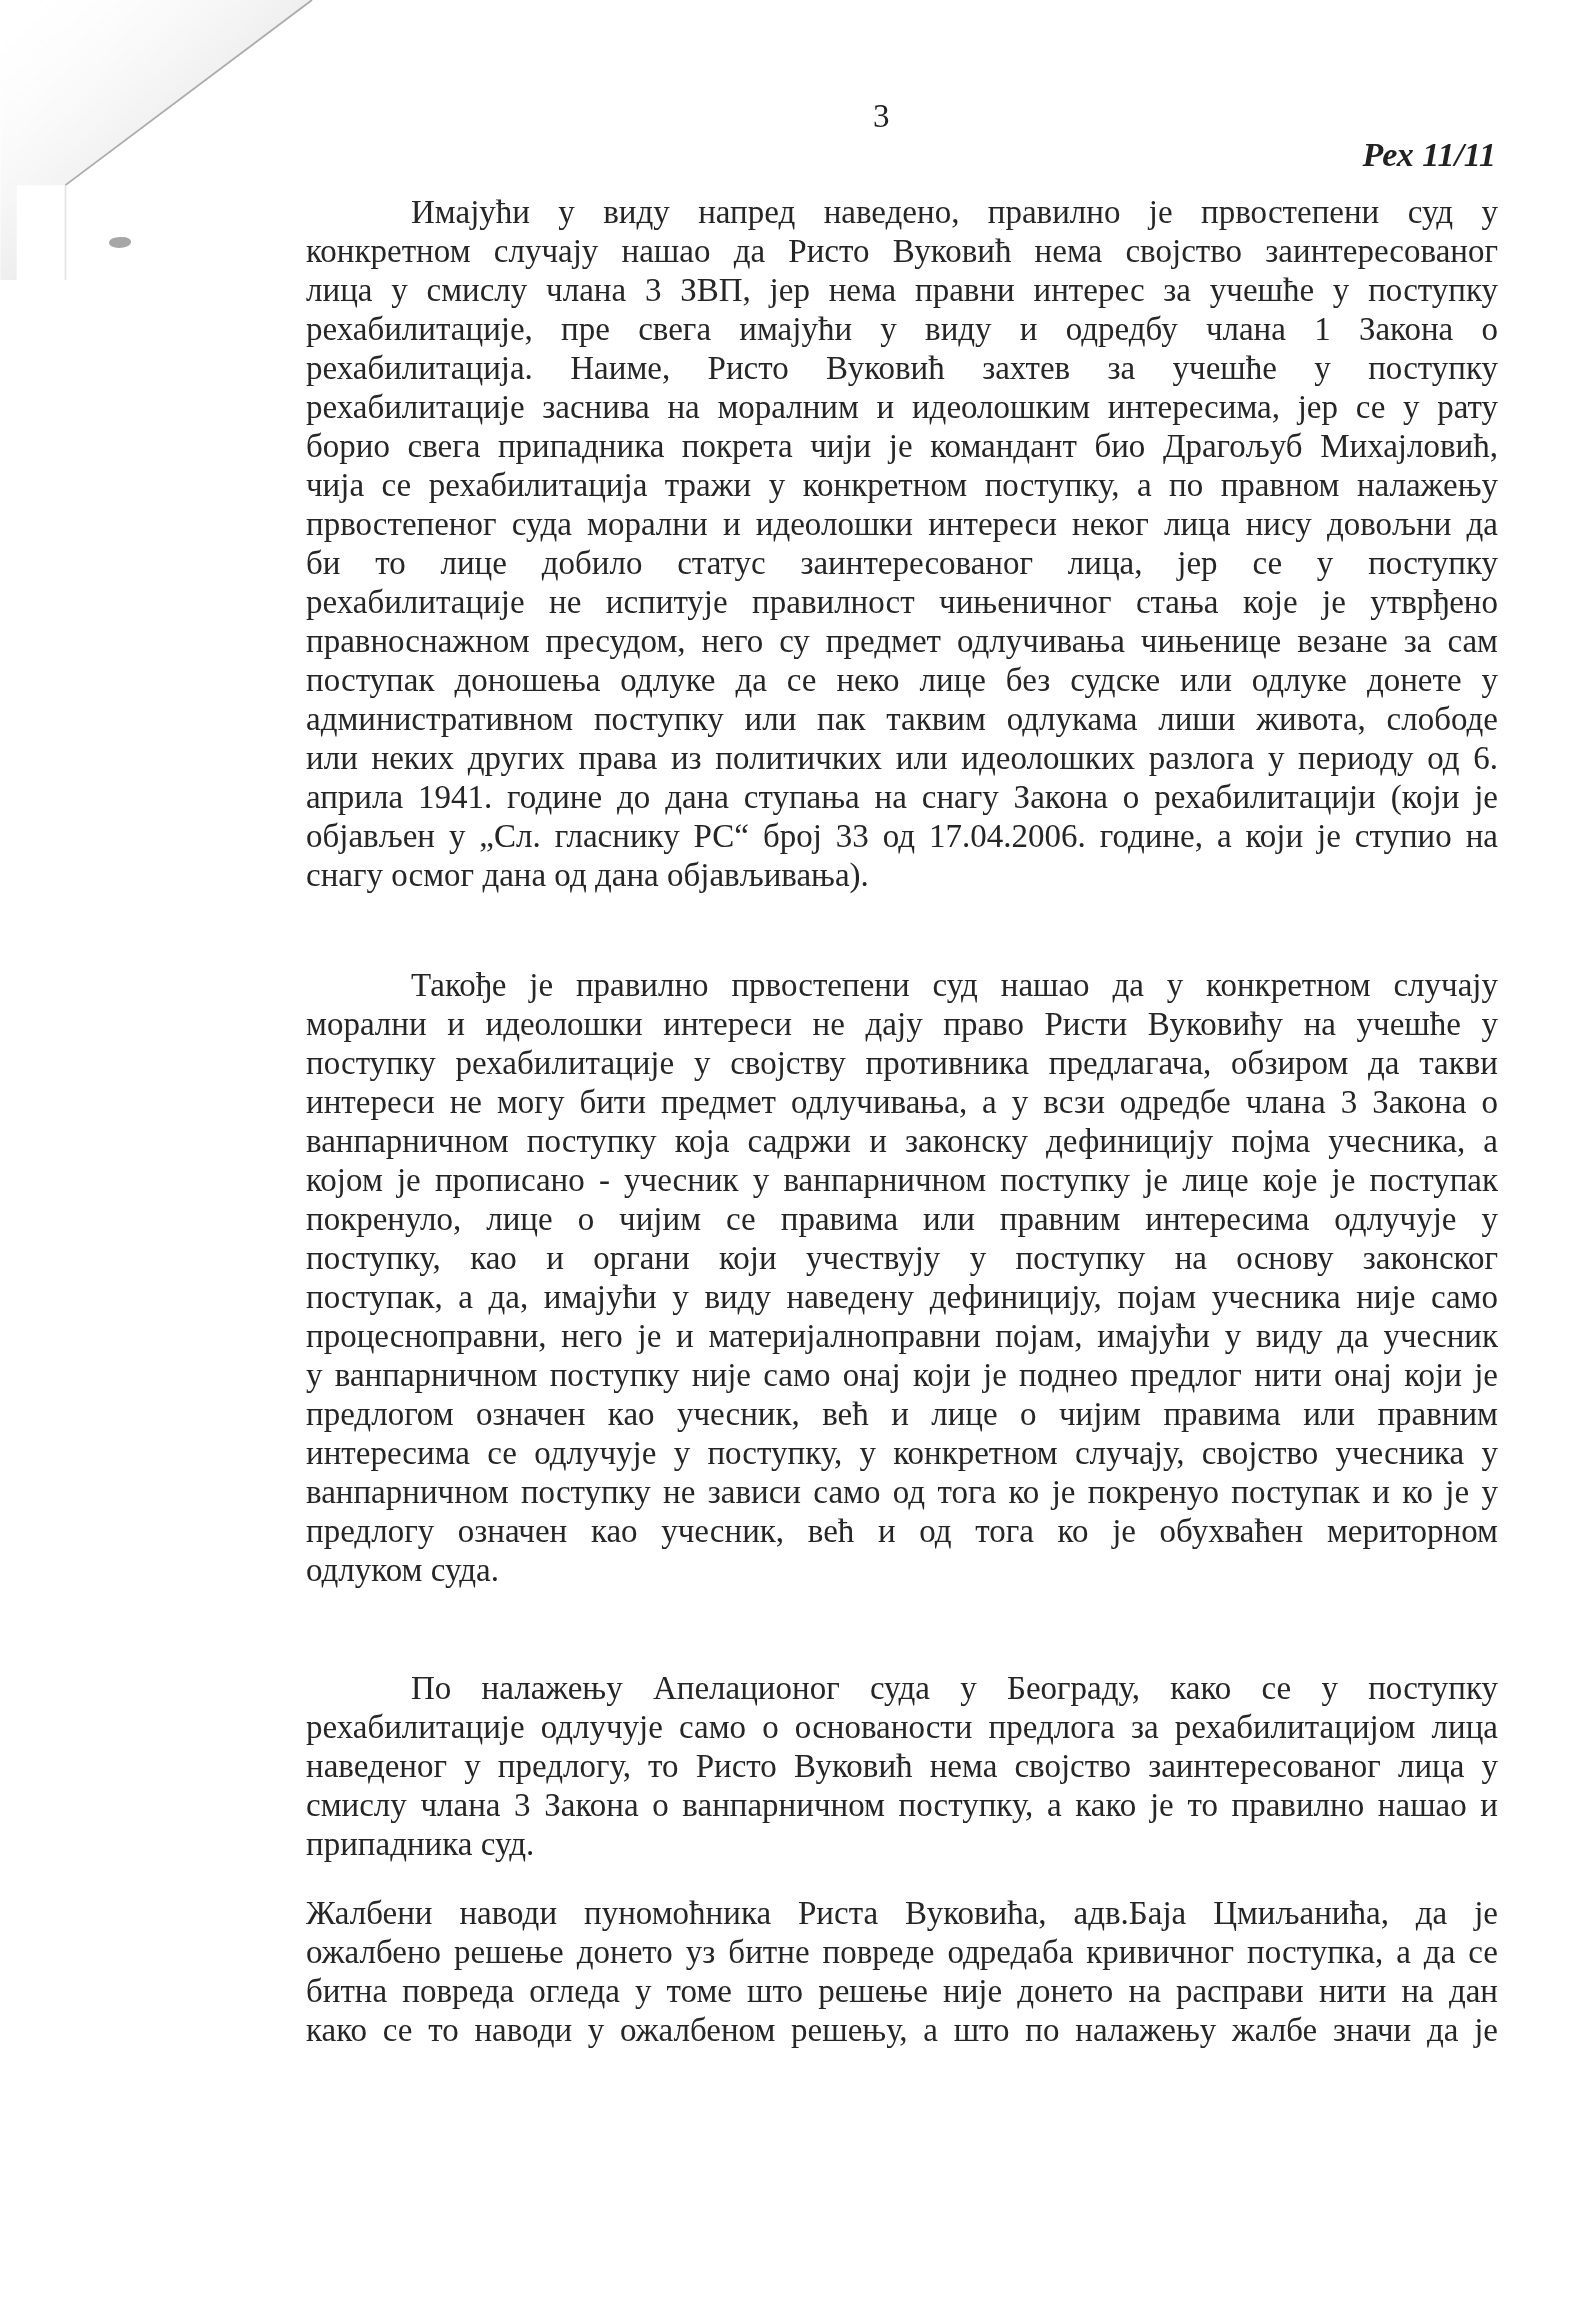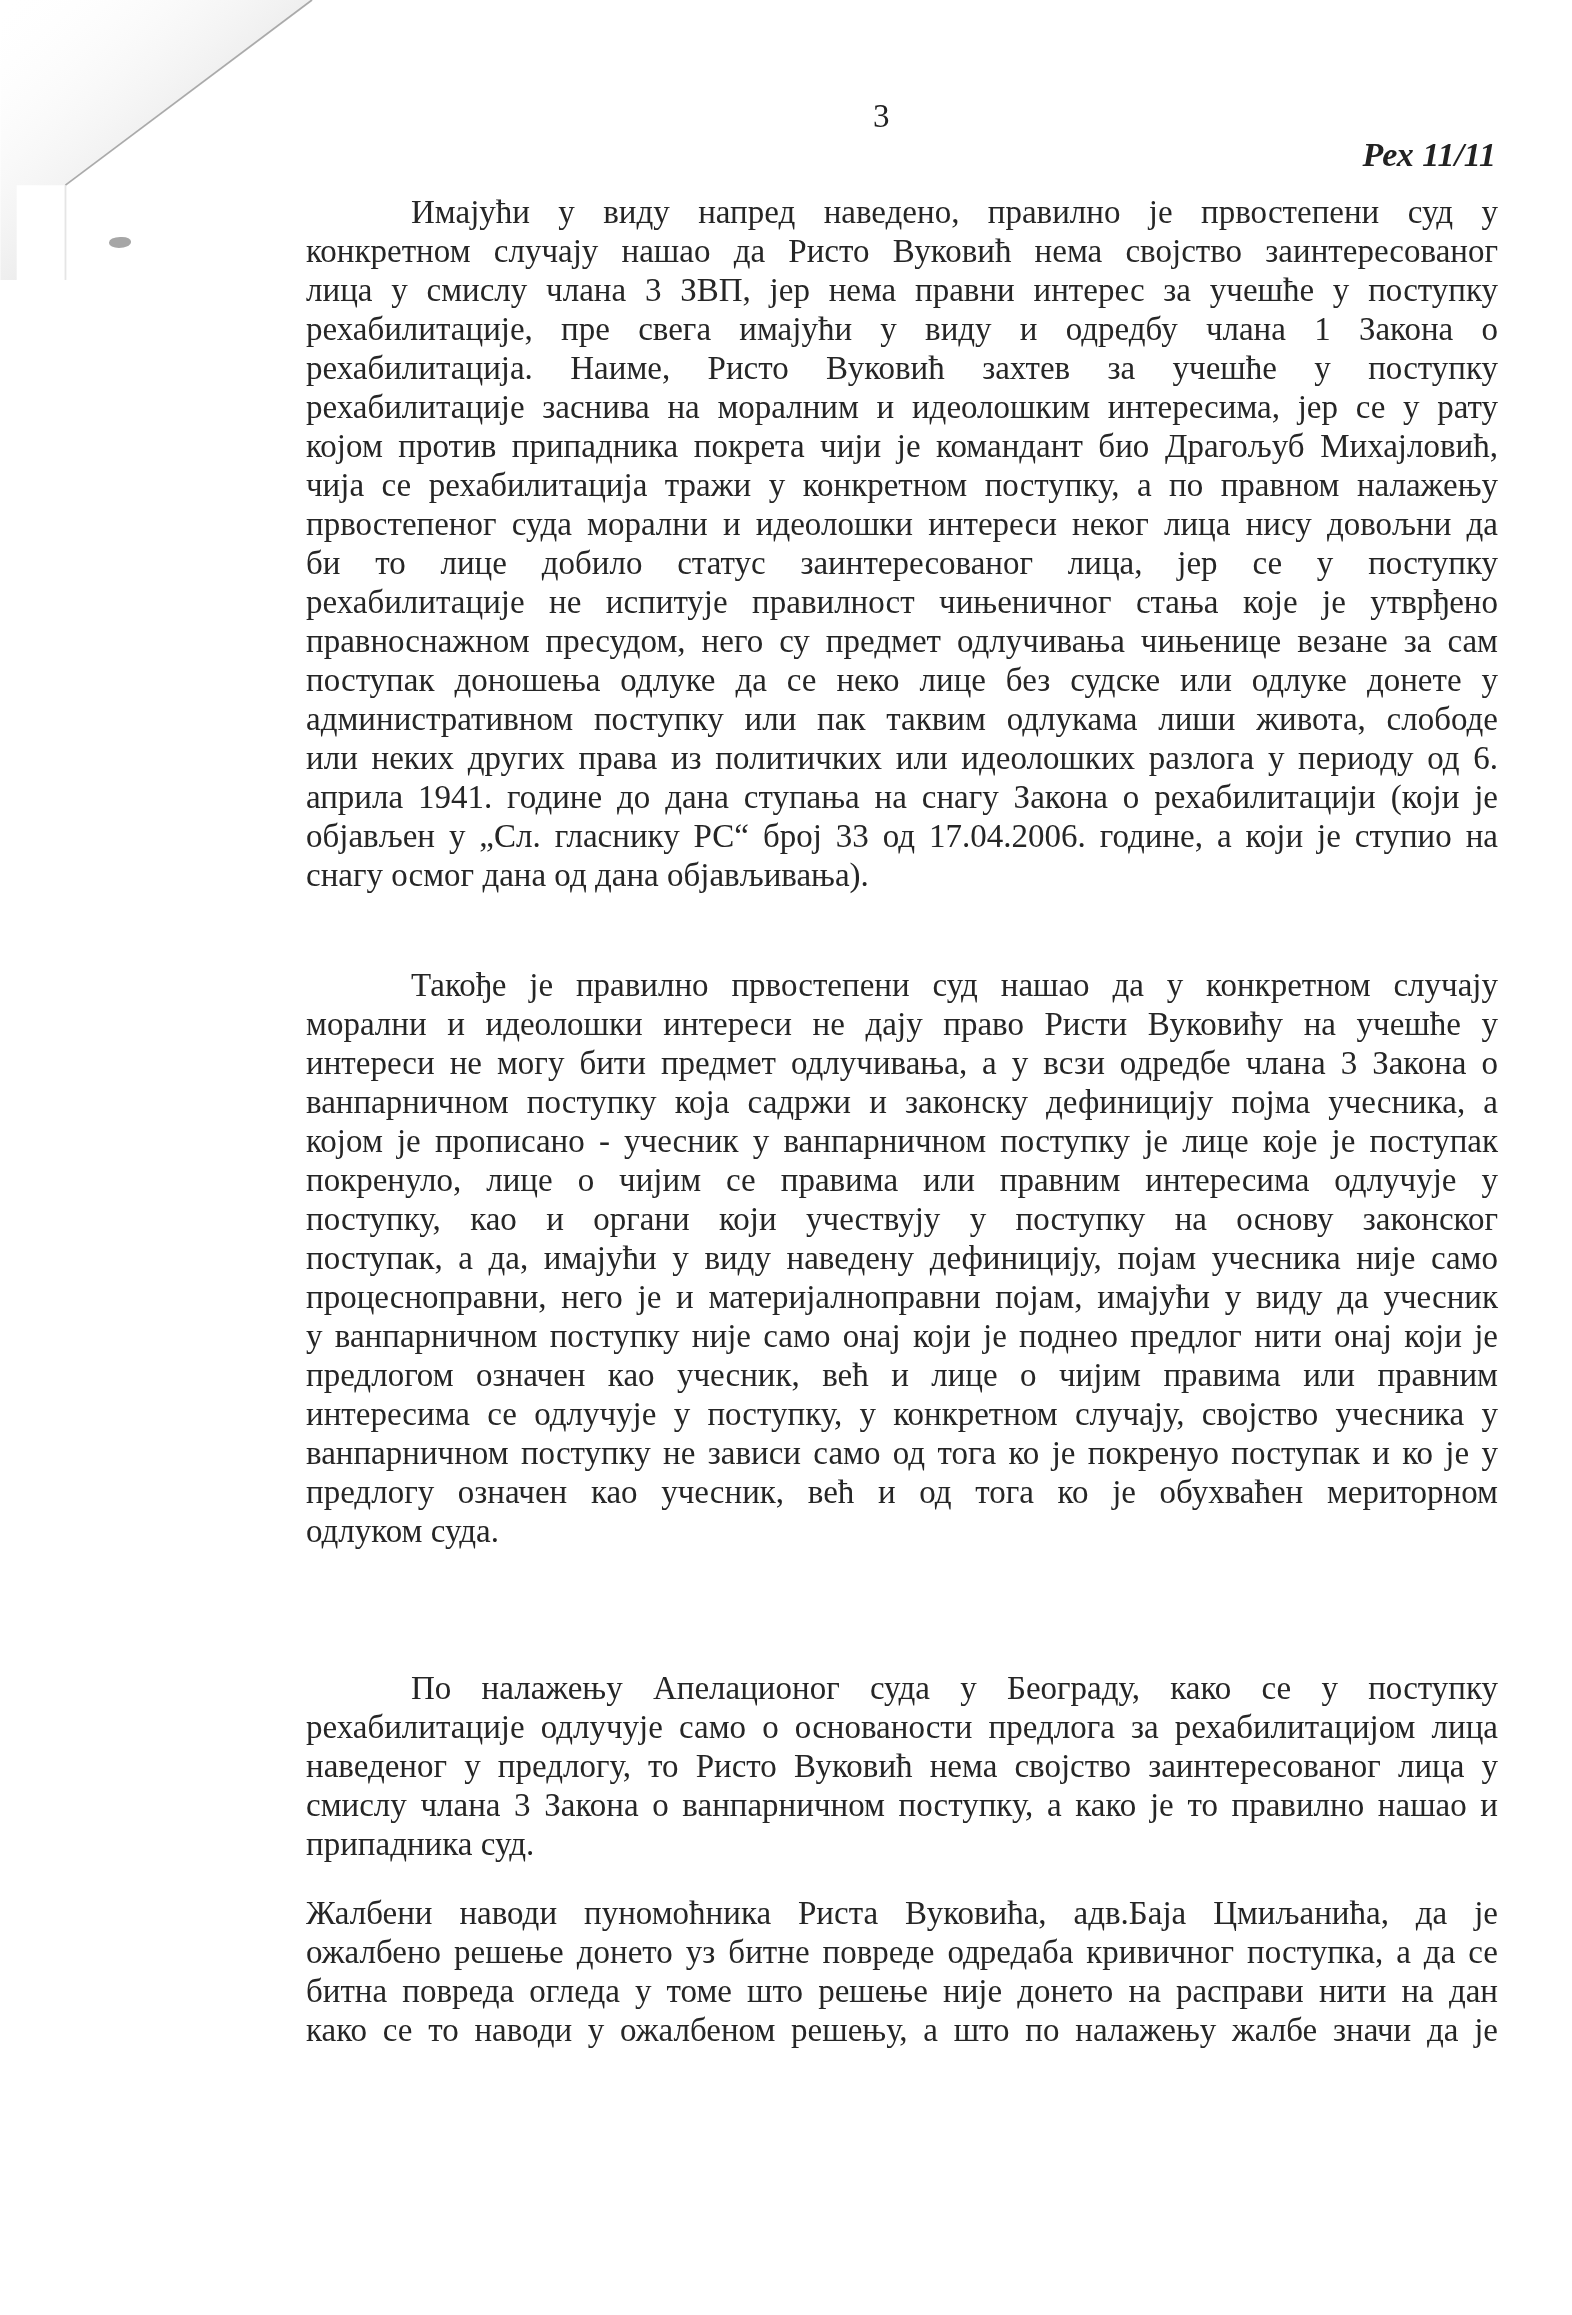--- a/index.html
+++ b/index.html
@@ -66,37 +66,38 @@
 <div class="page-number">3</div>
 <div class="case-number">Рех 11/11</div>
 
 <div class="body-text paragraph" id="para-1">
   <span class="line indent">Имајући у виду напред наведено, правилно је првостепени суд у</span>
   <span class="line">конкретном случају нашао да Ристо Вуковић нема својство заинтересованог</span>
   <span class="line">лица у смислу члана 3 ЗВП, јер нема правни интерес за учешће у поступку</span>
   <span class="line">рехабилитације, пре свега имајући у виду и одредбу члана 1 Закона о</span>
   <span class="line">рехабилитација. Наиме, Ристо Вуковић захтев за учешће у поступку</span>
   <span class="line">рехабилитације заснива на моралним и идеолошким интересима, јер се у рату</span>
-  <span class="line">којом против припадника покрета чији је командант био Драгољуб Михајловић,</span>
+  <span class="line">борио свега припадника покрета чији је командант био Драгољуб Михајловић,</span>
   <span class="line">чија се рехабилитација тражи у конкретном поступку, а по правном налажењу</span>
   <span class="line">првостепеног суда морални и идеолошки интереси неког лица нису довољни да</span>
   <span class="line">би то лице добило статус заинтересованог лица, јер се у поступку</span>
   <span class="line">рехабилитације не испитује правилност чињеничног стања које је утврђено</span>
   <span class="line">правноснажном пресудом, него су предмет одлучивања чињенице везане за сам</span>
   <span class="line">поступак доношења одлуке да се неко лице без судске или одлуке донете у</span>
   <span class="line">административном поступку или пак таквим одлукама лиши живота, слободе</span>
   <span class="line">или неких других права из политичких или идеолошких разлога у периоду од 6.</span>
   <span class="line">априла 1941. године до дана ступања на снагу Закона о рехабилитацији (који је</span>
   <span class="line">објављен у „Сл. гласнику РС“ број 33 од 17.04.2006. године, а који је ступио на</span>
   <span class="line last">снагу осмог дана од дана објављивања).</span>
 </div>
 
 <div class="body-text paragraph" id="para-2">
   <span class="line indent">Такође је правилно првостепени суд нашао да у конкретном случају</span>
   <span class="line">морални и идеолошки интереси не дају право Ристи Вуковићу на учешће у</span>
+  <span class="line">поступку рехабилитације у својству противника предлагача, обзиром да такви</span>
   <span class="line">интереси не могу бити предмет одлучивања, а у всзи одредбе члана 3 Закона о</span>
   <span class="line">ванпарничном поступку која садржи и законску дефиницију појма учесника, а</span>
   <span class="line">којом је прописано - учесник у ванпарничном поступку је лице које је поступак</span>
   <span class="line">покренуло, лице о чијим се правима или правним интересима одлучује у</span>
   <span class="line">поступку, као и органи који учествују у поступку на основу законског</span>
   <span class="line">поступак, а да, имајући у виду наведену дефиницију, појам учесника није само</span>
   <span class="line">процесноправни, него је и материјалноправни појам, имајући у виду да учесник</span>
   <span class="line">у ванпарничном поступку није само онај који је поднео предлог нити онај који је</span>
   <span class="line">предлогом означен као учесник, већ и лице о чијим правима или правним</span>
   <span class="line">интересима се одлучује у поступку, у конкретном случају, својство учесника у</span>

